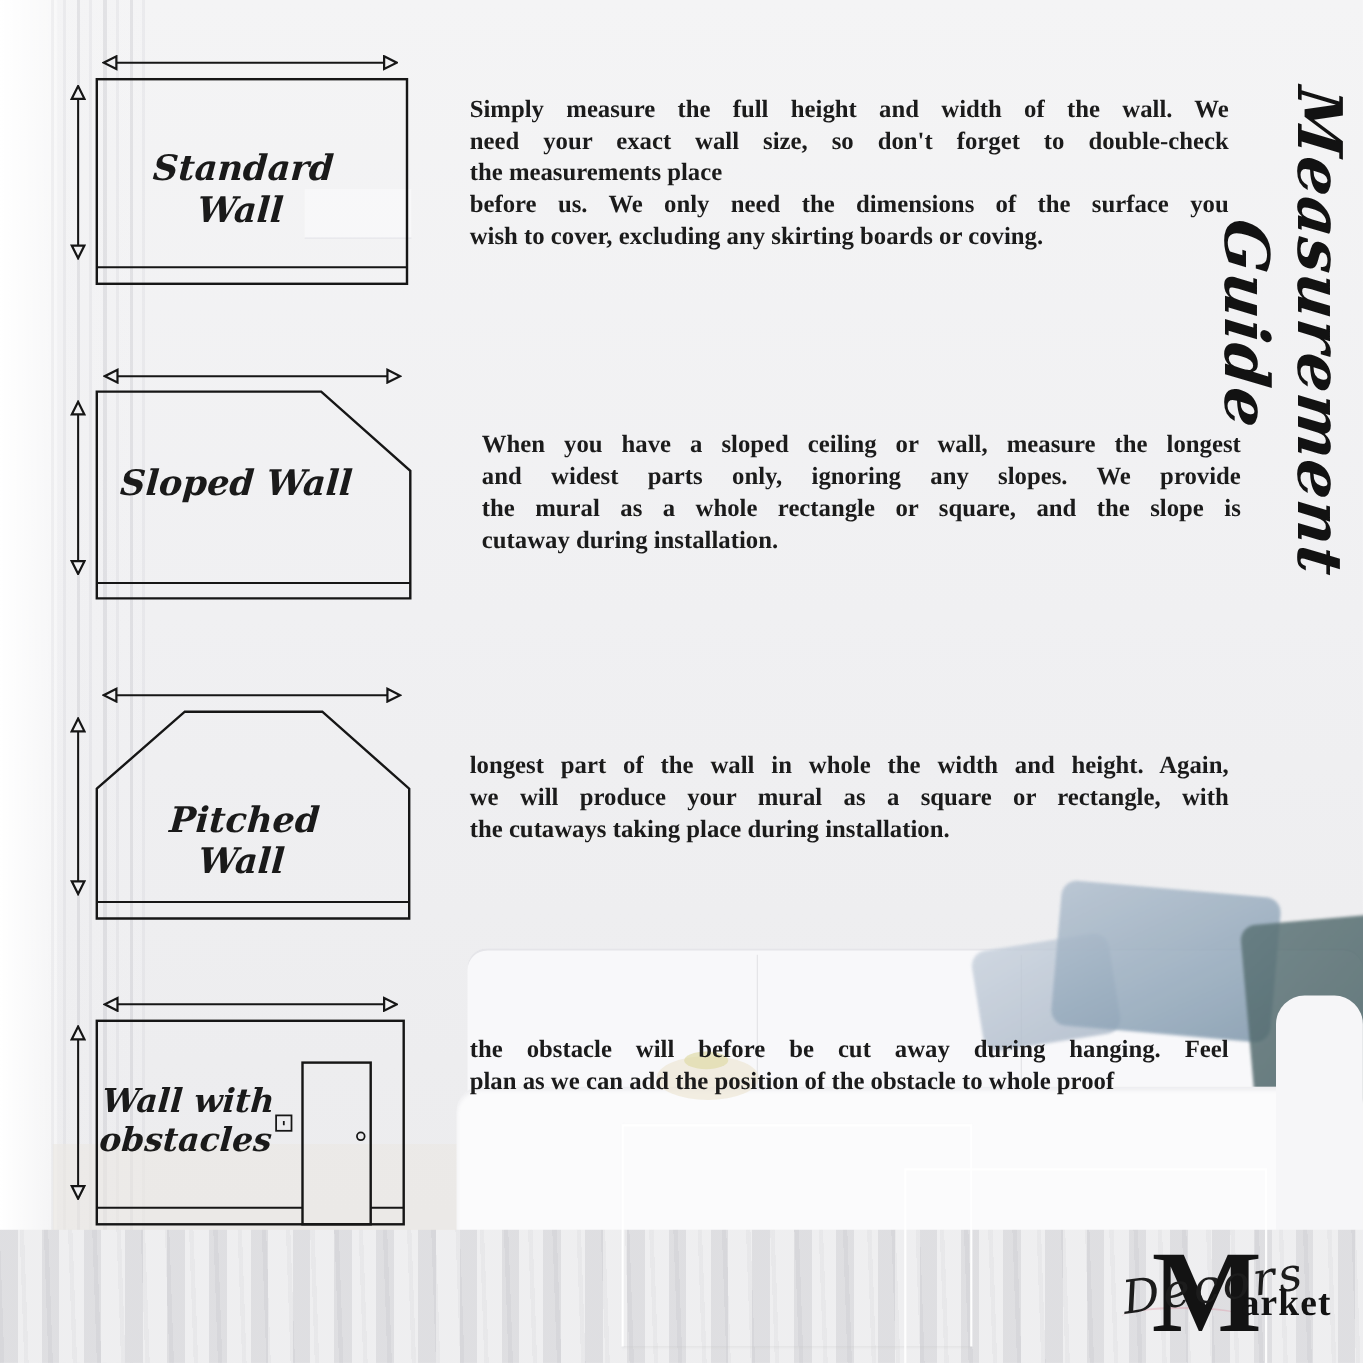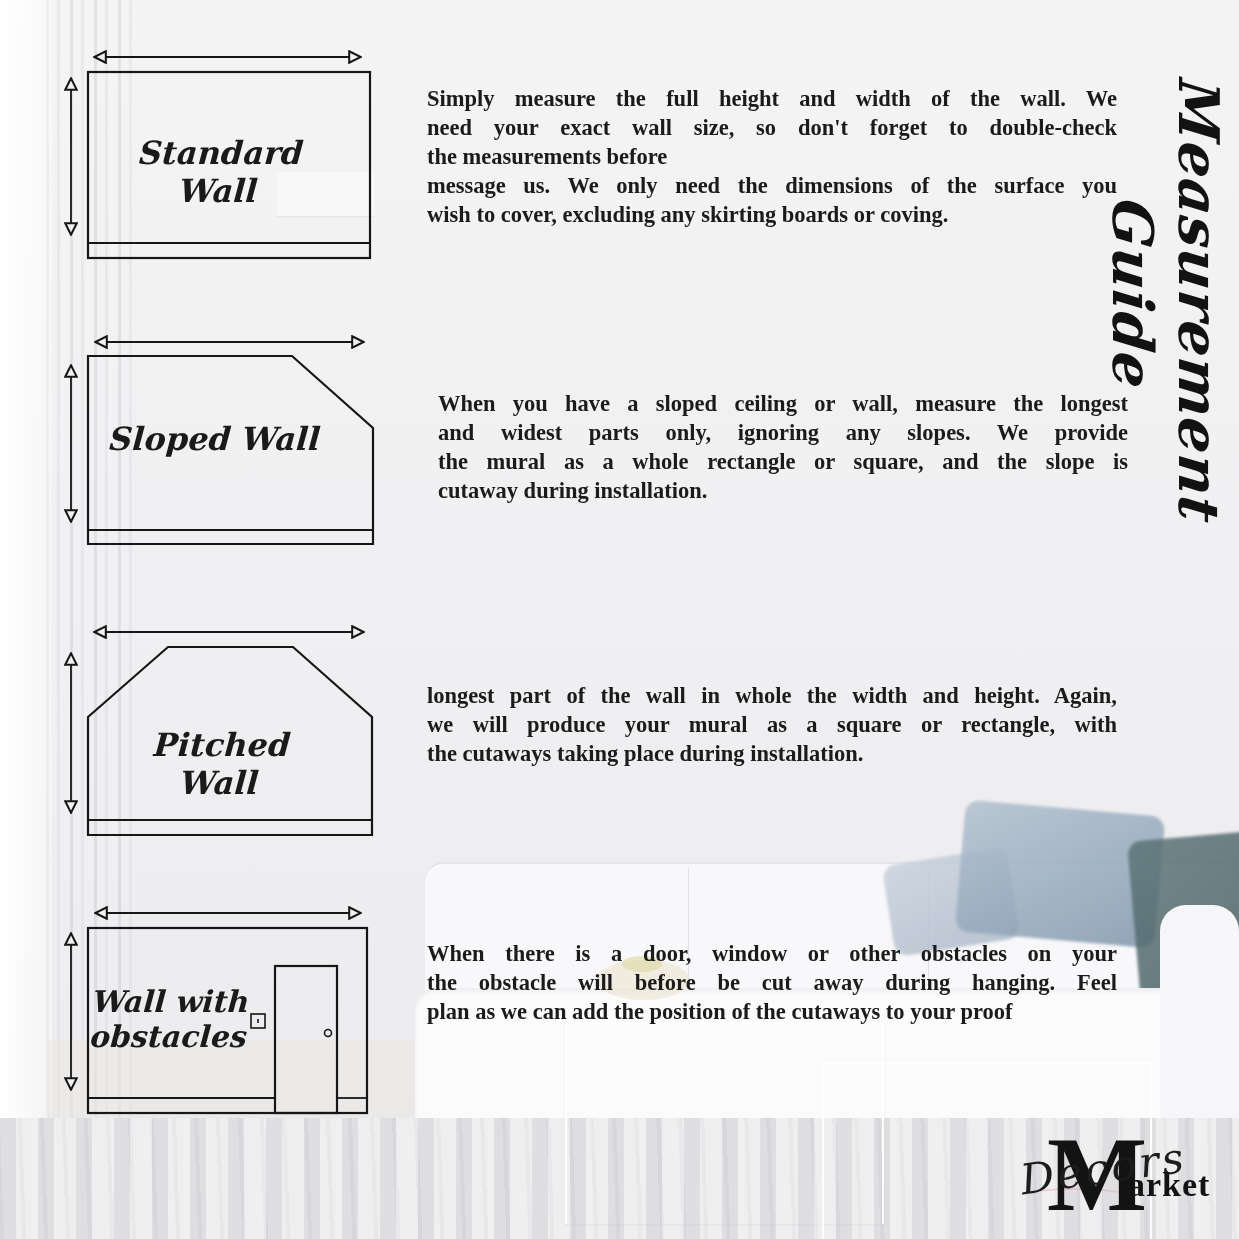--- a/index.html
+++ b/index.html
@@ -113,22 +113,22 @@
   </defs>
   <line x1="40" y1="12" x2="305" y2="12" stroke="#161616" stroke-width="1.8" marker-start="url(#ah)" marker-end="url(#ah)"></line>
   <line x1="16" y1="34" x2="16" y2="189" stroke="#161616" stroke-width="1.8" marker-start="url(#ah)" marker-end="url(#ah)"></line>
   <rect x="33" y="27" width="282" height="186" fill="none" stroke="#161616" stroke-width="2.2"></rect>
   <line x1="33" y1="198" x2="315" y2="198" stroke="#161616" stroke-width="1.8"></line>
 </svg>
 <div class="script-label lbl-1">Standard Wall</div>
 <div class="para p1">
     <div class="jline">Simply measure the full height and width of the wall. We</div>
     <div class="jline">need your exact wall size, so don't forget to double-check</div>
-    <div class="jline noj">the measurements before</div>
-    <div class="jline">message us. We only need the dimensions of the surface you</div>
+    <div class="jline noj">the measurements place</div>
+    <div class="jline">before us. We only need the dimensions of the surface you</div>
     <div class="jline noj">wish to cover, excluding any skirting boards or coving.</div>
   </div>
 
 <svg class="diag" style="left:55px;top:330px" width="330" height="230">
   <line x1="41" y1="12" x2="308" y2="12" stroke="#161616" stroke-width="1.8" marker-start="url(#ah)" marker-end="url(#ah)"></line>
   <line x1="16" y1="36" x2="16" y2="191" stroke="#161616" stroke-width="1.8" marker-start="url(#ah)" marker-end="url(#ah)"></line>
   <polygon points="33,26 237,26 318,98 318,214 33,214" fill="none" stroke="#161616" stroke-width="2.2"></polygon>
   <line x1="33" y1="200" x2="318" y2="200" stroke="#161616" stroke-width="1.8"></line>
 </svg>
 <div class="script-label lbl-2">Sloped Wall</div>
@@ -159,23 +159,22 @@
   <line x1="33" y1="203" x2="220" y2="203" stroke="#161616" stroke-width="1.8"></line>
   <line x1="282" y1="203" x2="312" y2="203" stroke="#161616" stroke-width="1.8"></line>
   <rect x="220" y="71" width="62" height="147" fill="none" stroke="#161616" stroke-width="2.2"></rect>
   <circle cx="273" cy="138" r="3.5" fill="none" stroke="#161616" stroke-width="1.6"></circle>
   <rect x="196" y="119" width="14" height="14" fill="none" stroke="#161616" stroke-width="1.6"></rect>
   <line x1="203" y1="124" x2="203" y2="128" stroke="#161616" stroke-width="1.6"></line>
 </svg>
 <div class="script-label lbl-4">Wall with
 obstacles</div>
 <div class="para p4">
-    <div class="jline">When there is a door, window or other obstacles on your</div>
     <div class="jline">the obstacle will before be cut away during hanging. Feel</div>
-    <div class="jline noj">plan as we can add the position of the cutaways to your proof</div>
+    <div class="jline noj">plan as we can add the position of the obstacle to whole proof</div>
   </div>
 
 <div class="v-title">
   <span class="inner">Measurement Guide</span>
 </div>
 
 <div class="brand">
   <span class="brand-m">M</span>
   <span class="brand-script">Decors</span>
   <span class="brand-rest">arket</span>

